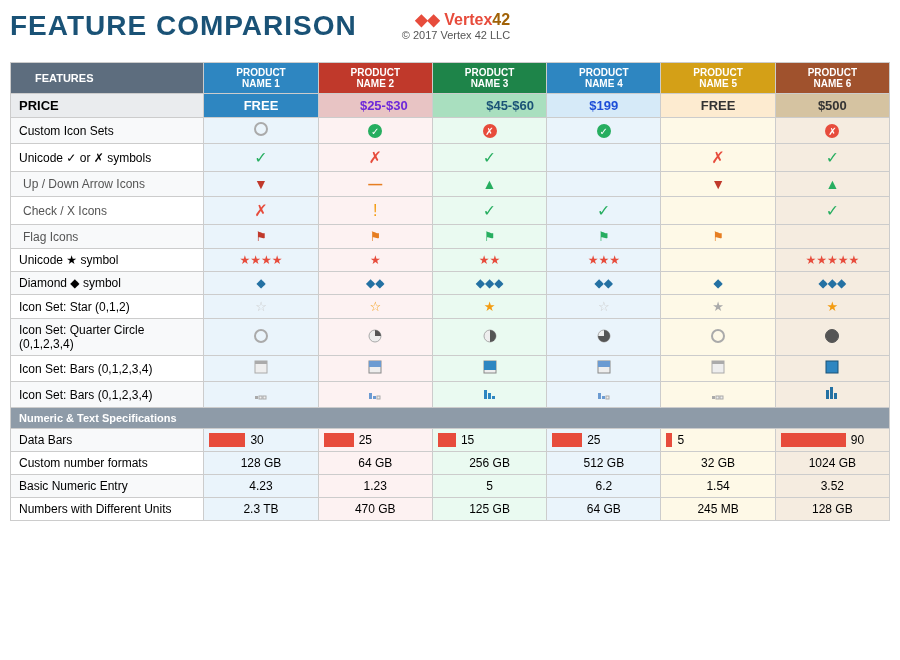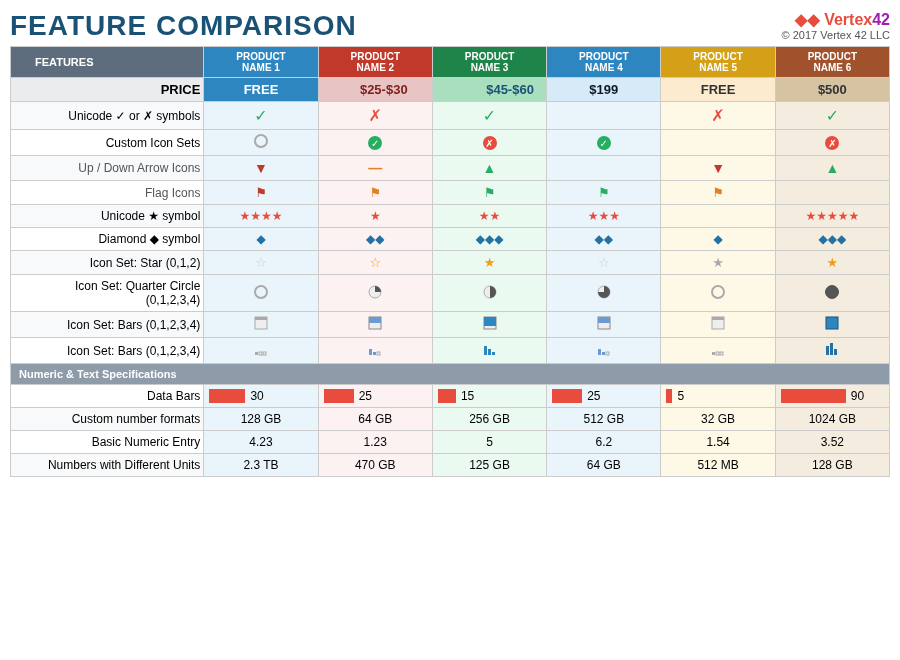--- a/index.html
+++ b/index.html
@@ -6,23 +6,24 @@
     body {
       font-family: Arial, sans-serif;
       font-size: 12px;
       background: #fff;
       width: 900px;
       min-height: 660px;
       padding: 10px;
     }
     .header-area {
       display: flex;
-      justify-content: space-between;
+      justify-content: flex-start;
       align-items: flex-start;
-      margin-bottom: 4px;
+      margin-bottom: 20px;
+      gap: 45px;
     }
     .page-title {
       font-size: 28px;
       font-weight: bold;
       color: #1a5276;
       letter-spacing: 1px;
     }
     .logo-area {
       text-align: right;
       font-size: 11px;
@@ -40,21 +41,21 @@
       border-collapse: collapse;
       table-layout: fixed;
     }
     th, td {
       border: 1px solid #ccc;
       text-align: center;
       padding: 4px 3px;
       vertical-align: middle;
     }
     td:first-child {
-      text-align: right;
+      text-align: left;
       padding-left: 8px;
     }
     th:first-child {
       text-align: left;
       padding-left: 24px;
       margin-left: 36px;
     }
 
     
     .th-features {
@@ -67,23 +68,23 @@
     .th-p1 { background: #2e86c1; color: white; font-size: 10px; font-weight: bold; width: 13%; }
     .th-p2 { background: #c0392b; color: white; font-size: 10px; font-weight: bold; width: 13%; }
     .th-p3 { background: #1e8449; color: white; font-size: 10px; font-weight: bold; width: 13%; }
     .th-p4 { background: #2e86c1; color: white; font-size: 10px; font-weight: bold; width: 13%; }
     .th-p5 { background: #d4a017; color: white; font-size: 10px; font-weight: bold; width: 13%; }
     .th-p6 { background: #a0522d; color: white; font-size: 10px; font-weight: bold; width: 13%; }
 
     
     .price-row td { font-weight: bold; font-size: 13px; background: #eaecee; }
     .price-p1 { background: #2e86c1 !important; color: white; }
-    .price-p2 { background: #e8c4c4 !important; color: #7f1d1d; padding-left: 20px; }
+    .price-p2 { background: #e8c4c4 !important; color: #6d28d9; padding-left: 20px; }
     .price-p3 { background: #a9dfbf !important; color: #1a5276; padding-left: 44px; }
-    .price-p4 { background: #d6eaf8 !important; color: #0f172a; }
+    .price-p4 { background: #d6eaf8 !important; color: #1d4ed8; }
     .price-p5 { background: #fdebd0 !important; color: #333; }
     .price-p6 { background: #d5c3a1 !important; color: #333; margin-top: 40px; }
 
     
     .col-p1 { background: #eaf4fb; }
     .col-p2 { background: #fdf2f2; }
     .col-p3 { background: #eafaf1; }
     .col-p4 { background: #eaf4fb; }
     .col-p5 { background: #fef9e7; }
     .col-p6 { background: #f5ece0; }
@@ -93,21 +94,21 @@
       background: #8e9ba8;
       color: white;
       font-weight: bold;
       font-size: 11px;
       text-align: left;
       padding-left: 8px;
     }
 
     
     .sub-row td:first-child {
-      padding-left: 4px;
+      padding-left: 12px;
       color: #555;
     }
 
     
     .feat-row td { background: #fff; }
     .feat-row:nth-child(even) td { background: #f8f9fa; }
     .feat-row td.col-p1 { background: #eaf4fb; }
     .feat-row td.col-p2 { background: #fdf2f2; }
     .feat-row td.col-p3 { background: #eafaf1; }
     .feat-row td.col-p4 { background: #eaf4fb; }
@@ -143,21 +144,21 @@
     .star-full-gold { color: #f39c12; font-size: 13px; }
     .star-full-gray { color: #aaa; font-size: 13px; }
   </style>
 </head>
 <body>
 
 <div class="header-area">
   <div class="page-title">FEATURE COMPARISON</div>
   <div class="logo-area">
     <div class="logo-brand">
-      <span>◆◆</span> <span>Vertex</span><span style="color:#a21caf">42</span>
+      <span>◆◆</span> <span>Vertex</span><span style="color:#a16207">42</span>
     </div>
     <div>© 2017 Vertex 42 LLC</div>
   </div>
 </div>
 
 <table>
   <thead>
     <tr>
       <th class="th-features">FEATURES</th>
       <th class="th-p1">PRODUCT<br>NAME 1</th>
@@ -174,49 +175,58 @@
       <td>PRICE</td>
       <td class="price-p1">FREE</td>
       <td class="price-p2">$25-$30</td>
       <td class="price-p3">$45-$60</td>
       <td class="price-p4">$199</td>
       <td class="price-p5">FREE</td>
       <td class="price-p6">$500</td>
     </tr>
 
     <tr class="feat-row">
+      <td>Custom Icon Sets</td>
+      <td class="col-p1"><span class="icon-circle-empty"></span></td>
+      <td class="col-p2"><span class="icon-circle-green">✓</span></td>
+      <td class="col-p3"><span class="icon-circle-red">✗</span></td>
+      <td class="col-p4"><span class="icon-circle-green">✓</span></td>
+      <td class="col-p5"></td>
+      <td class="col-p6"><span class="icon-circle-red">✗</span></td>
+    </tr>
+
+    <tr class="feat-row">
       <td>Unicode ✓ or ✗ symbols</td>
       <td class="col-p1"><span class="check-green">✓</span></td>
       <td class="col-p2"><span class="cross-red">✗</span></td>
       <td class="col-p3"><span class="check-green">✓</span></td>
       <td class="col-p4"></td>
       <td class="col-p5"><span class="cross-red">✗</span></td>
       <td class="col-p6"><span class="check-green">✓</span></td>
-    </tr>
-
-    <tr class="feat-row">
-      <td>Custom Icon Sets</td>
-      <td class="col-p1"><span class="icon-circle-empty"></span></td>
-      <td class="col-p2"><span class="icon-circle-green">✓</span></td>
-      <td class="col-p3"><span class="icon-circle-red">✗</span></td>
-      <td class="col-p4"><span class="icon-circle-green">✓</span></td>
-      <td class="col-p5"></td>
-      <td class="col-p6"><span class="icon-circle-red">✗</span></td>
     </tr>
 
     <tr class="feat-row sub-row">
       <td>Up / Down Arrow Icons</td>
       <td class="col-p1"><span style="color:#c0392b;font-size:14px;">▼</span></td>
       <td class="col-p2"><span style="color:#e67e22;font-size:14px;font-weight:bold;">—</span></td>
       <td class="col-p3"><span style="color:#27ae60;font-size:14px;">▲</span></td>
       <td class="col-p4"></td>
       <td class="col-p5"><span style="color:#c0392b;font-size:14px;">▼</span></td>
       <td class="col-p6"><span style="color:#27ae60;font-size:14px;">▲</span></td>
     </tr>
 
+    <tr class="feat-row sub-row">
+      <td>Check / X Icons</td>
+      <td class="col-p1"><span style="color:#e74c3c;font-size:16px;">✗</span></td>
+      <td class="col-p2"><span style="color:#f39c12;font-size:16px;">!</span></td>
+      <td class="col-p3"><span style="color:#27ae60;font-size:16px;">✓</span></td>
+      <td class="col-p4"><span style="color:#27ae60;font-size:16px;">✓</span></td>
+      <td class="col-p5"></td>
+      <td class="col-p6"><span style="color:#27ae60;font-size:16px;">✓</span></td>
+    </tr>
 
     <tr class="feat-row sub-row">
       <td>Flag Icons</td>
       <td class="col-p1"><span style="color:#c0392b;font-size:13px;">⚑</span></td>
       <td class="col-p2"><span style="color:#e67e22;font-size:13px;">⚑</span></td>
       <td class="col-p3"><span style="color:#27ae60;font-size:13px;">⚑</span></td>
       <td class="col-p4"><span style="color:#27ae60;font-size:13px;">⚑</span></td>
       <td class="col-p5"><span style="color:#e67e22;font-size:13px;">⚑</span></td>
       <td class="col-p6"></td>
     </tr>
@@ -426,18 +436,18 @@
       <td class="col-p6">3.52</td>
     </tr>
 
 
     <tr class="feat-row">
       <td>Numbers with Different Units</td>
       <td class="col-p1">2.3 TB</td>
       <td class="col-p2">470 GB</td>
       <td class="col-p3">125 GB</td>
       <td class="col-p4">64 GB</td>
-      <td class="col-p5">512 MB</td>
+      <td class="col-p5">245 MB</td>
       <td class="col-p6">128 GB</td>
     </tr>
 
   </tbody>
 </table>
 
 </body></html>

